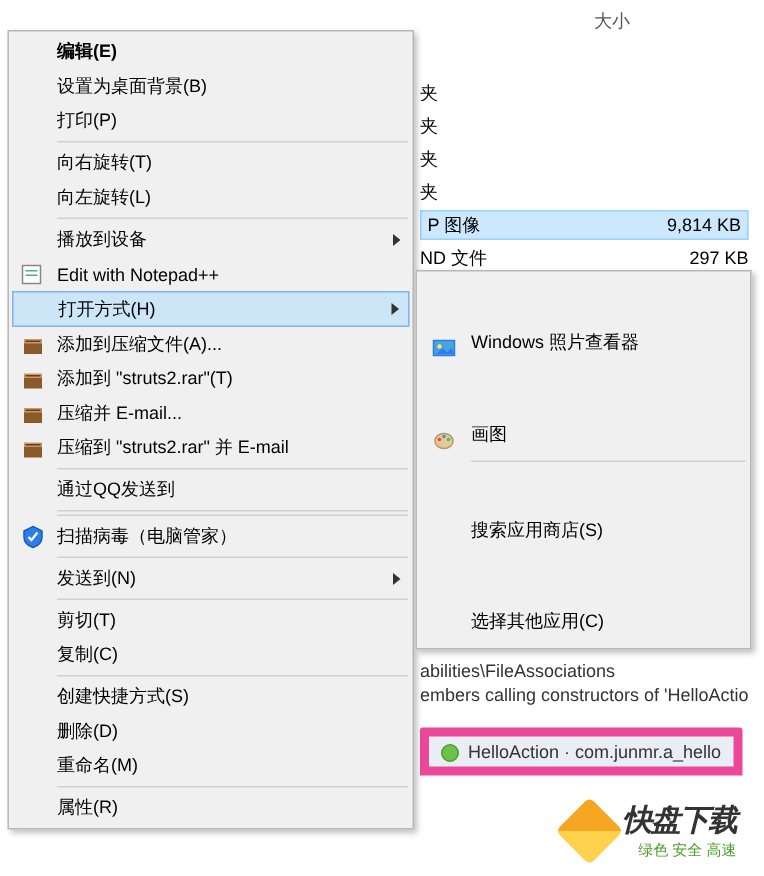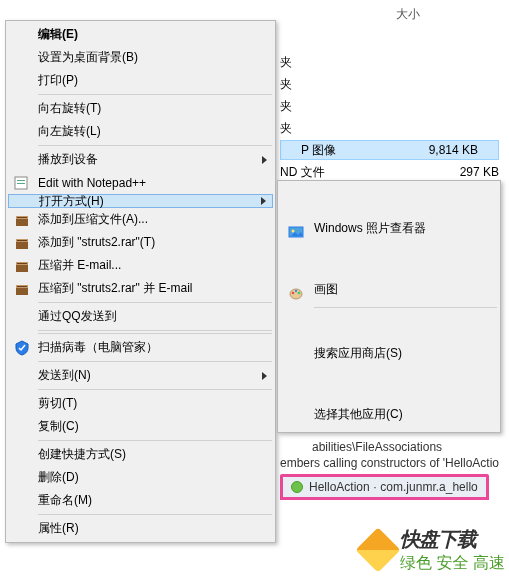--- a/index.html
+++ b/index.html
@@ -3,42 +3,42 @@
 <meta charset="utf-8">
 <style>
 * { margin: 0; padding: 0; box-sizing: border-box; }
 body { font-family: "Microsoft YaHei", "Segoe UI", sans-serif; font-size: 12px; background: #fff; width: 509px; height: 584px; overflow: hidden; position: relative; }
 .bg { position: absolute; top: 0; left: 0; width: 509px; height: 584px; background: #fff; }
 .file-header { position: absolute; top: 6px; left: 360px; color: #555; font-size: 12px; margin-left: 36px; }
 .file-row { position: absolute; left: 280px; right: 10px; height: 20px; font-size: 12px; display: flex; align-items: center; }
 .file-type { flex: 1; color: #000; }
 .file-size { width: 85px; text-align: right; color: #000; }
 .row1 { top: 52px; } .row2 { top: 74px; } .row3 { top: 96px; } .row4 { top: 118px; }
-.row5 { top: 140px; background: #cce8ff; border: 1px solid #99d1ff; padding: 0 20px; }
+.row5 { top: 140px; background: #cce8ff; border: 1px solid #99d1ff; padding: 0 4px; }
 .row6 { top: 162px; }
 .menu { position: absolute; top: 0; left: 5px; width: 271px; background: #f0f0f0; border: 1px solid #b8b8b8; box-shadow: 2px 2px 4px rgba(0,0,0,0.25); padding: 2px; margin-top: 20px; }
 .menu-item { display: flex; align-items: center; height: 23px; padding-left: 30px; padding-right: 18px; position: relative; color: #000; }
-.menu-item.hl { background: #cde6f7; border: 1px solid #7eb4ea; height: 14px; }
+.menu-item.hl { background: #cde6f7; border: 1px solid #7eb4ea; height: 24px; }
 .menu-sep { height: 1px; background: #d0d0d0; margin: 2px 1px 2px 30px; }
 .menu-arrow { position: absolute; right: 6px; top: 50%; transform: translateY(-50%); width: 0; height: 0; border-left: 5px solid #333; border-top: 4px solid transparent; border-bottom: 4px solid transparent; }
 .menu-icon { position: absolute; left: 6px; top: 50%; transform: translateY(-50%); width: 16px; height: 16px; display: flex; align-items: center; justify-content: center; }
 .submenu { position: absolute; top: 180px; left: 277px; width: 224px; background: #f0f0f0; border: 1px solid #b8b8b8; box-shadow: 2px 2px 4px rgba(0,0,0,0.25); padding: 2px; }
 .sub-item { display: flex; align-items: flex-start; height: 24px; padding-left: 34px; padding-right: 10px; position: relative; color: #000; margin-top: 37px; }
 .sub-icon { position: absolute; left: 8px; top: 50%; transform: translateY(-50%); width: 16px; height: 16px; }
 .sub-sep { height: 1px; background: #d0d0d0; margin: 2px 1px 2px 34px; }
 .bottom-area { position: absolute; top: 440px; left: 280px; right: 2px; color: #333; font-size: 12px; }
-.bottom-path { margin-bottom: 2px; margin-left: 32px; }
-.bottom-txt { margin-bottom: 0; }
-.tab-like { display: inline-flex; align-items: center; gap: 6px; background: #e9eef5; border: 3px solid #ec4899; border-radius: 2px 2px 0 0; padding: 3px 8px; margin-top: 4px; }
+.bottom-path { margin-bottom: 2px; }
+.bottom-txt { margin-bottom: 11px; }
+.tab-like { display: inline-flex; align-items: flex-end; gap: 6px; background: #e9eef5; border: 6px solid #ec4899; border-radius: 2px 2px 0 0; padding: 3px 8px; margin-top: 4px; }
 .tab-icon { width: 12px; height: 12px; border-radius: 50%; background: #6cc24a; border: 1px solid #4a9e2a; }
-.watermark { position: absolute; bottom: 10px; right: 4px; display: flex; align-items: center; gap: 6px; }
+.watermark { position: absolute; bottom: 10px; right: 18px; display: flex; align-items: center; gap: 6px; }
 .wm-logo { width: 32px; height: 32px; transform: rotate(45deg); background: linear-gradient(135deg, #f5a623 50%, #ffd24d 50%); border-radius: 4px; }
 .wm-text { display: flex; flex-direction: column; }
 .wm-main { font-size: 20px; font-weight: bold; color: #333; font-style: italic; letter-spacing: -1px; }
-.wm-sub { font-size: 16px; color: #4a9e2a; align-self: flex-end; }
+.wm-sub { font-size: 10px; color: #4a9e2a; align-self: flex-end; }
 svg { display: block; }
 </style>
 </head>
 <body>
 
 <div class="bg">
   <div class="file-header">大小</div>
   <div class="file-row row1">
       <span class="file-type">夹</span>
     </div>

